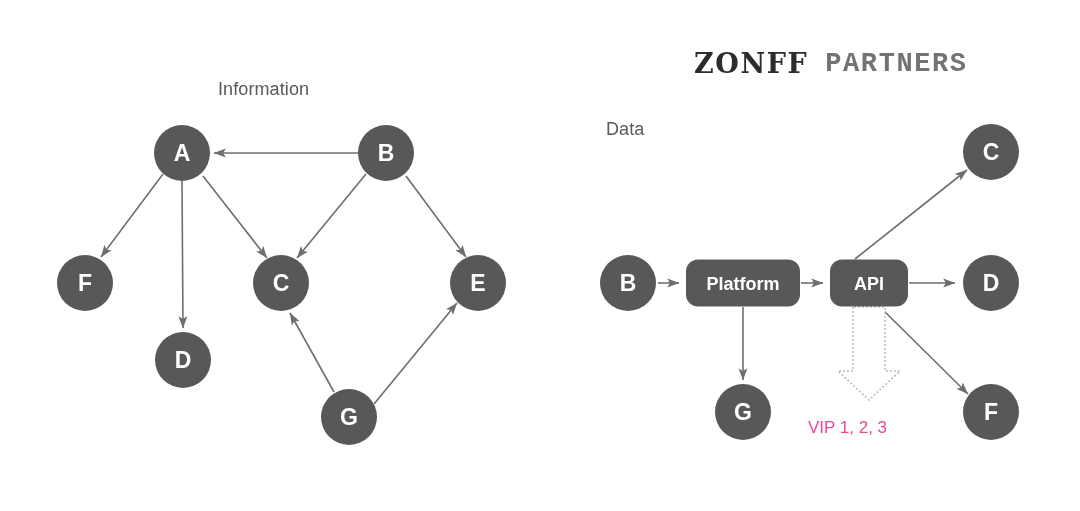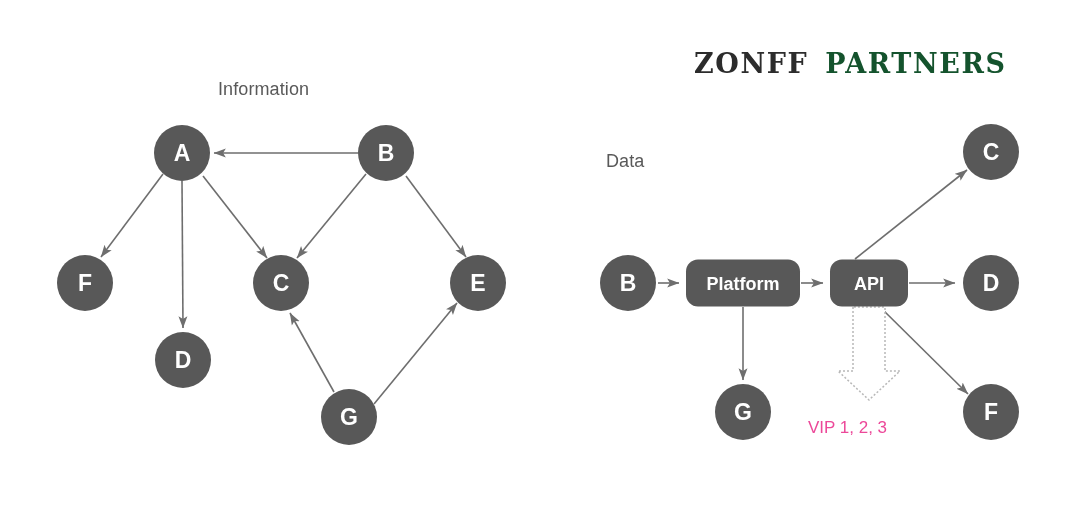--- a/index.html
+++ b/index.html
@@ -61,21 +61,21 @@
     gap: 17px;
     white-space: nowrap;
   }
   .logo-word {
     font-family: "DejaVu Serif", serif;
     font-weight: 700;
     font-size: 27px;
     letter-spacing: 1.6px;
   }
   .logo-word.zonff { color: #2c2c2c; }
-  .logo-word.partners { color: #14532d; }
+  .logo-word.partners { color: #737373; font-family: Liberation Mono, monospace; }
 
   
   .node-letter {
     font-family: "Liberation Sans", sans-serif;
     font-weight: 700;
     font-size: 23px;
     fill: #ffffff;
   }
   .box-text {
     font-family: "Liberation Sans", sans-serif;
@@ -101,21 +101,21 @@
 <body>
 
 <div id="canvas">
 
   <div class="logo">
     <span class="logo-word zonff">ZONFF</span>
     <span class="logo-word partners">PARTNERS</span>
   </div>
 
   <div class="section-label" style="left:218px; top:79px;">Information</div>
-  <div class="section-label" style="left:606px; top:119px;margin-top:32px;">Data</div>
+  <div class="section-label" style="left:606px; top:119px;">Data</div>
 
   <div class="vip-label" style="left:808px; top:418px;">VIP 1, 2, 3</div>
 
   <svg class="layer edges" viewBox="0 0 1080 511">
     <defs>
       <marker id="ah" markerWidth="9" markerHeight="9" refX="7.4" refY="3.1" orient="auto" markerUnits="strokeWidth">
         <path d="M0,0.3 L7.6,3.1 L0,5.9 L1.7,3.1 Z" fill="#6e6e6e"></path>
       </marker>
     </defs>
 

